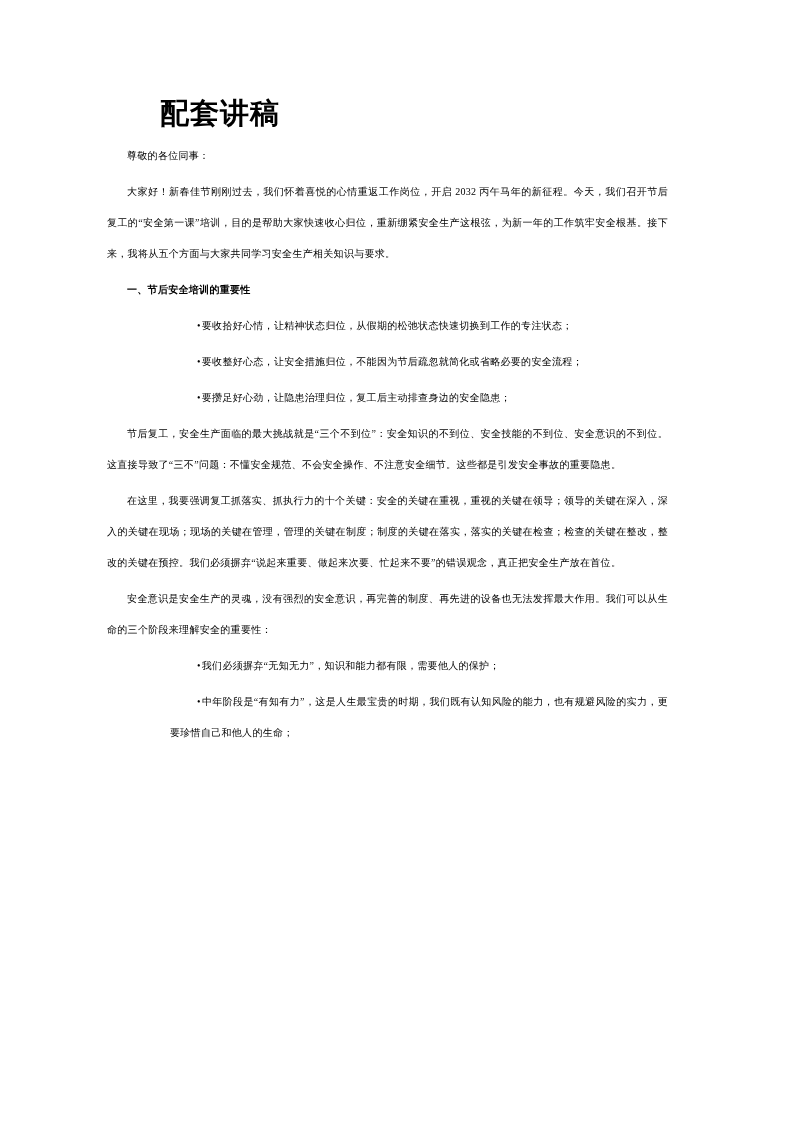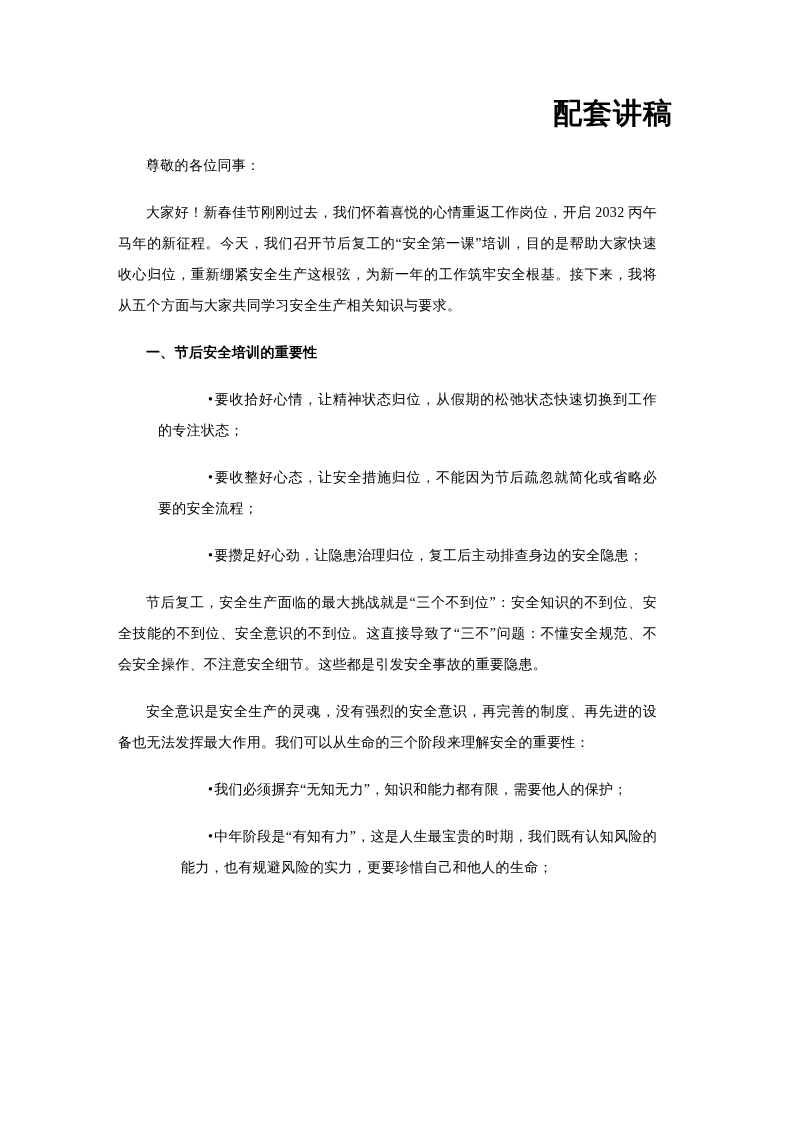--- a/index.html
+++ b/index.html
@@ -20,27 +20,27 @@
     position: absolute;
     left: 102px;
     top: 92px;
     width: 571px;
   }
   .doc-title {
     margin: 0 0 6px 0;
     font-size: 29px;
     font-weight: bold;
     line-height: 42px;
-    text-align: right;
+    text-align: left;
     text-indent: 2em;
     letter-spacing: 1px;
   }
   .para, .heading, .bullet {
-    margin: 16px;
-    font-size: 14px;
+    margin: 5px;
+    font-size: 10px;
     line-height: 31px;
     letter-spacing: 0.3px;
     text-align: justify;
   }
   .para {
     text-indent: 2em;
   }
   .heading {
     font-weight: bold;
     text-indent: 2em;
@@ -74,20 +74,21 @@
 
     <p class="bullet b1"><span class="marker">•</span><span>要收拾好心情，让精神状态归位，从假期的松弛状态快速切换到工作的专注状态；</span></p>
 
     <p class="bullet b1"><span class="marker">•</span><span>要收整好心态，让安全措施归位，不能因为节后疏忽就简化或省略必要的安全流程；</span></p>
 
     <p class="bullet b1"><span class="marker">•</span><span>要攒足好心劲，让隐患治理归位，复工后主动排查身边的安全隐患；</span></p>
 
 
     <p class="para">节后复工，安全生产面临的最大挑战就是“三个不到位”：安全知识的不到位、安全技能的不到位、安全意识的不到位。这直接导致了“三不”问题：不懂安全规范、不会安全操作、不注意安全细节。这些都是引发安全事故的重要隐患。</p>
 
+    <p class="para">在这里，我要强调复工抓落实、抓执行力的十个关键：安全的关键在重视，重视的关键在领导；领导的关键在深入，深入的关键在现场；现场的关键在管理，管理的关键在制度；制度的关键在落实，落实的关键在检查；检查的关键在整改，整改的关键在预控。我们必须摒弃“说起来重要、做起来次要、忙起来不要”的错误观念，真正把安全生产放在首位。</p>
 
 
     <p class="para">安全意识是安全生产的灵魂，没有强烈的安全意识，再完善的制度、再先进的设备也无法发挥最大作用。我们可以从生命的三个阶段来理解安全的重要性：</p>
 
     <p class="bullet b2"><span class="marker">•</span><span>我们必须摒弃“无知无力”，知识和能力都有限，需要他人的保护；</span></p>
 
     <p class="bullet b2"><span class="marker">•</span><span>中年阶段是“有知有力”，这是人生最宝贵的时期，我们既有认知风险的能力，也有规避风险的实力，更要珍惜自己和他人的生命；</span></p>
 
   </div>
 </div>

